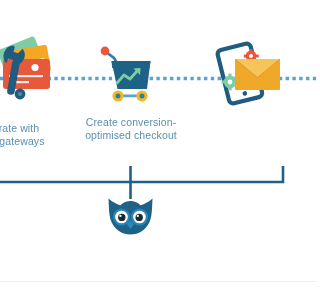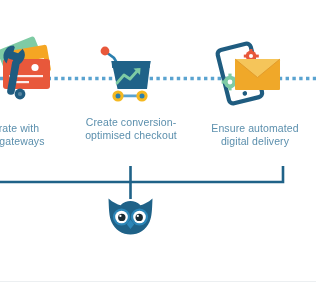--- a/index.html
+++ b/index.html
@@ -124,22 +124,20 @@
       <path d="M17 15 L39.5 33.5 L62 15 Z" fill="#f5c55a"></path>
       <path d="M17 46 L34 30.5 L39.5 34.8 L45 30.5 L62 46 Z" fill="#f0a829"></path>
       <path d="M17 15 L39.5 33.5 L62 15" fill="none" stroke="#e0982a" stroke-width="0.9"></path>
     </g>
   </svg>
 
   <div class="caption" id="cap-0">egrate with
 ent gateways</div>
   <div class="caption" id="cap-1">Create conversion-
 optimised checkout</div>
-  <div class="caption" id="cap-2">Ensure automated
-digital delivery</div>
 
   <svg class="layer" width="316" height="296" viewBox="0 0 316 296" aria-hidden="true">
     <path d="M0 182 L283 182 L283 166" fill="none" stroke="#1f6288" stroke-width="2.6"></path>
     <line x1="130.5" y1="166" x2="130.5" y2="199" stroke="#1f6288" stroke-width="2.6"></line>
   </svg>
 
   <svg class="layer" width="316" height="296" viewBox="0 0 316 296" aria-hidden="true">
     <g transform="translate(107,196)">
 
       <path d="M1.5 2.5

